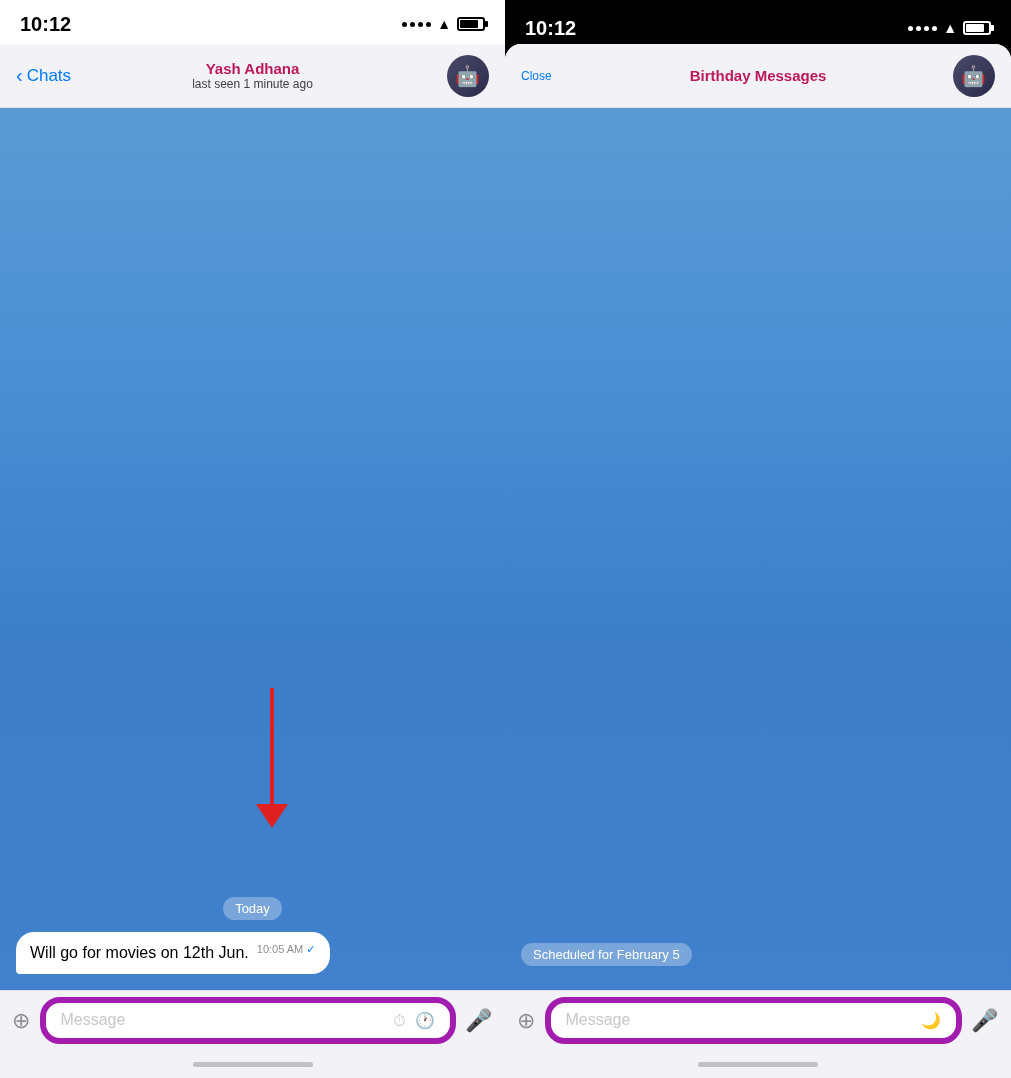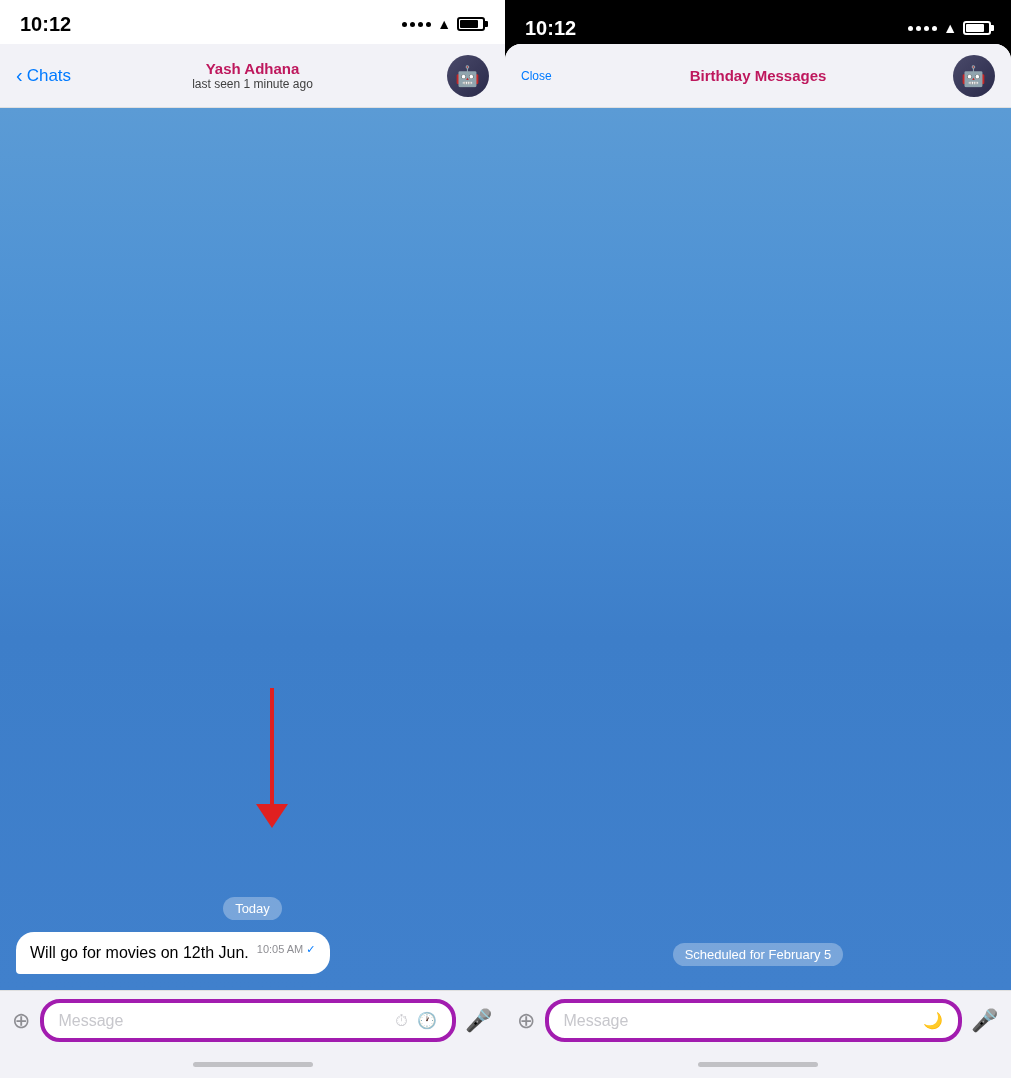--- a/index.html
+++ b/index.html
@@ -248,23 +248,23 @@
       color: #8e8e93;
       cursor: pointer;
     }
     .input-field {
       flex: 1;
       background: #fff;
       border-radius: 20px;
       padding: 8px 14px;
       font-size: 16px;
       color: #c7c7cc;
-      border: 4px solid #a21caf;
-      display: flex;
-      align-items: flex-end;
+      border: 6px solid #a21caf;
+      display: flex;
+      align-items: flex-start;
       gap: 25px;
     }
     .input-field span {
       flex: 1;
       color: #c7c7cc;
       font-size: 16px;
     }
     .input-actions {
       display: flex;
       gap: 10px;
@@ -305,21 +305,20 @@
       height: 64px;
       position: relative;
     }
     .close-btn {
       color: #007aff;
       font-size: 12px;
       cursor: pointer;
     }
     .scheduled-badge {
       display: flex;
-      justify-content: center;
       margin: 8px 0;
     }
     .scheduled-badge span {
       background: rgba(255,255,255,0.3);
       color: #fff;
       padding: 4px 12px;
       border-radius: 12px;
       font-size: 13px;
     }
     .message-scheduled {

